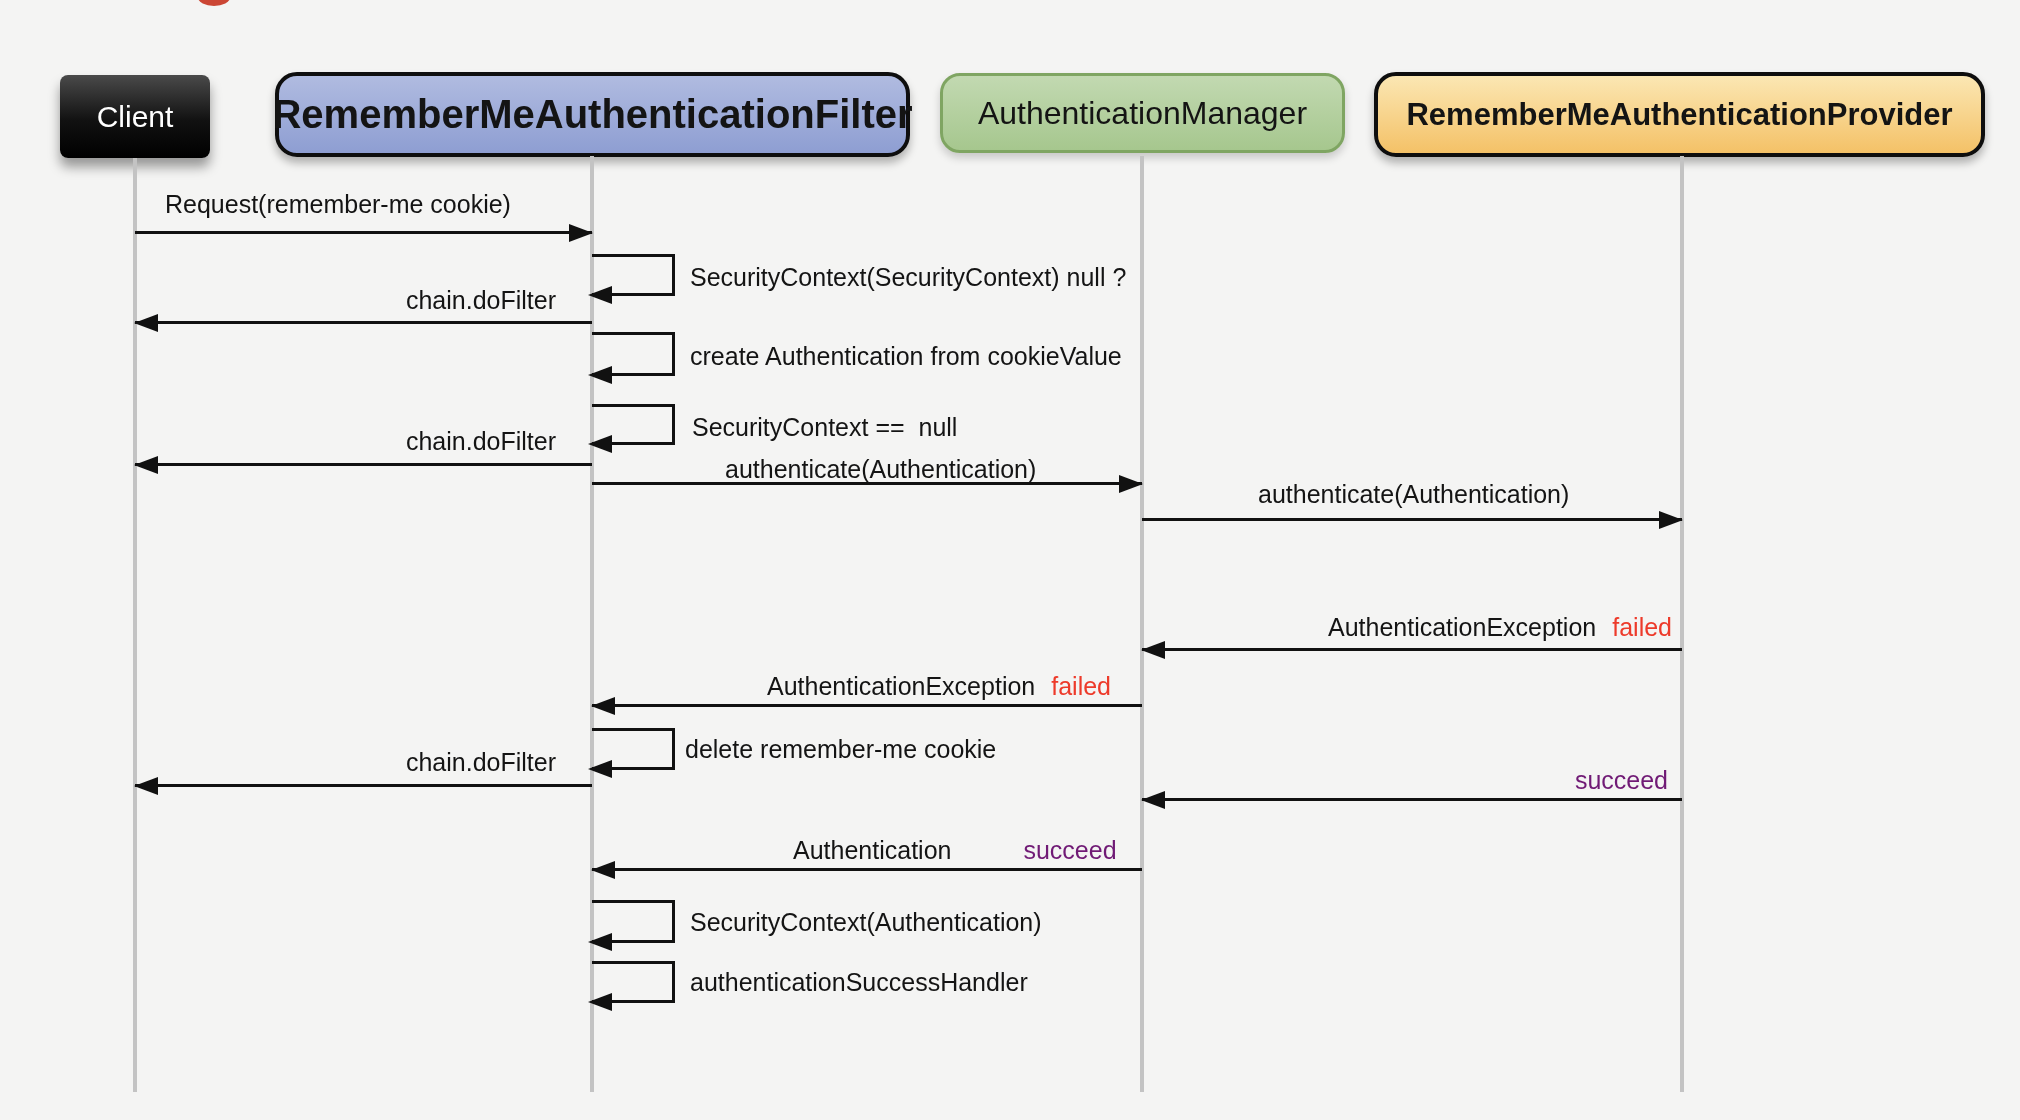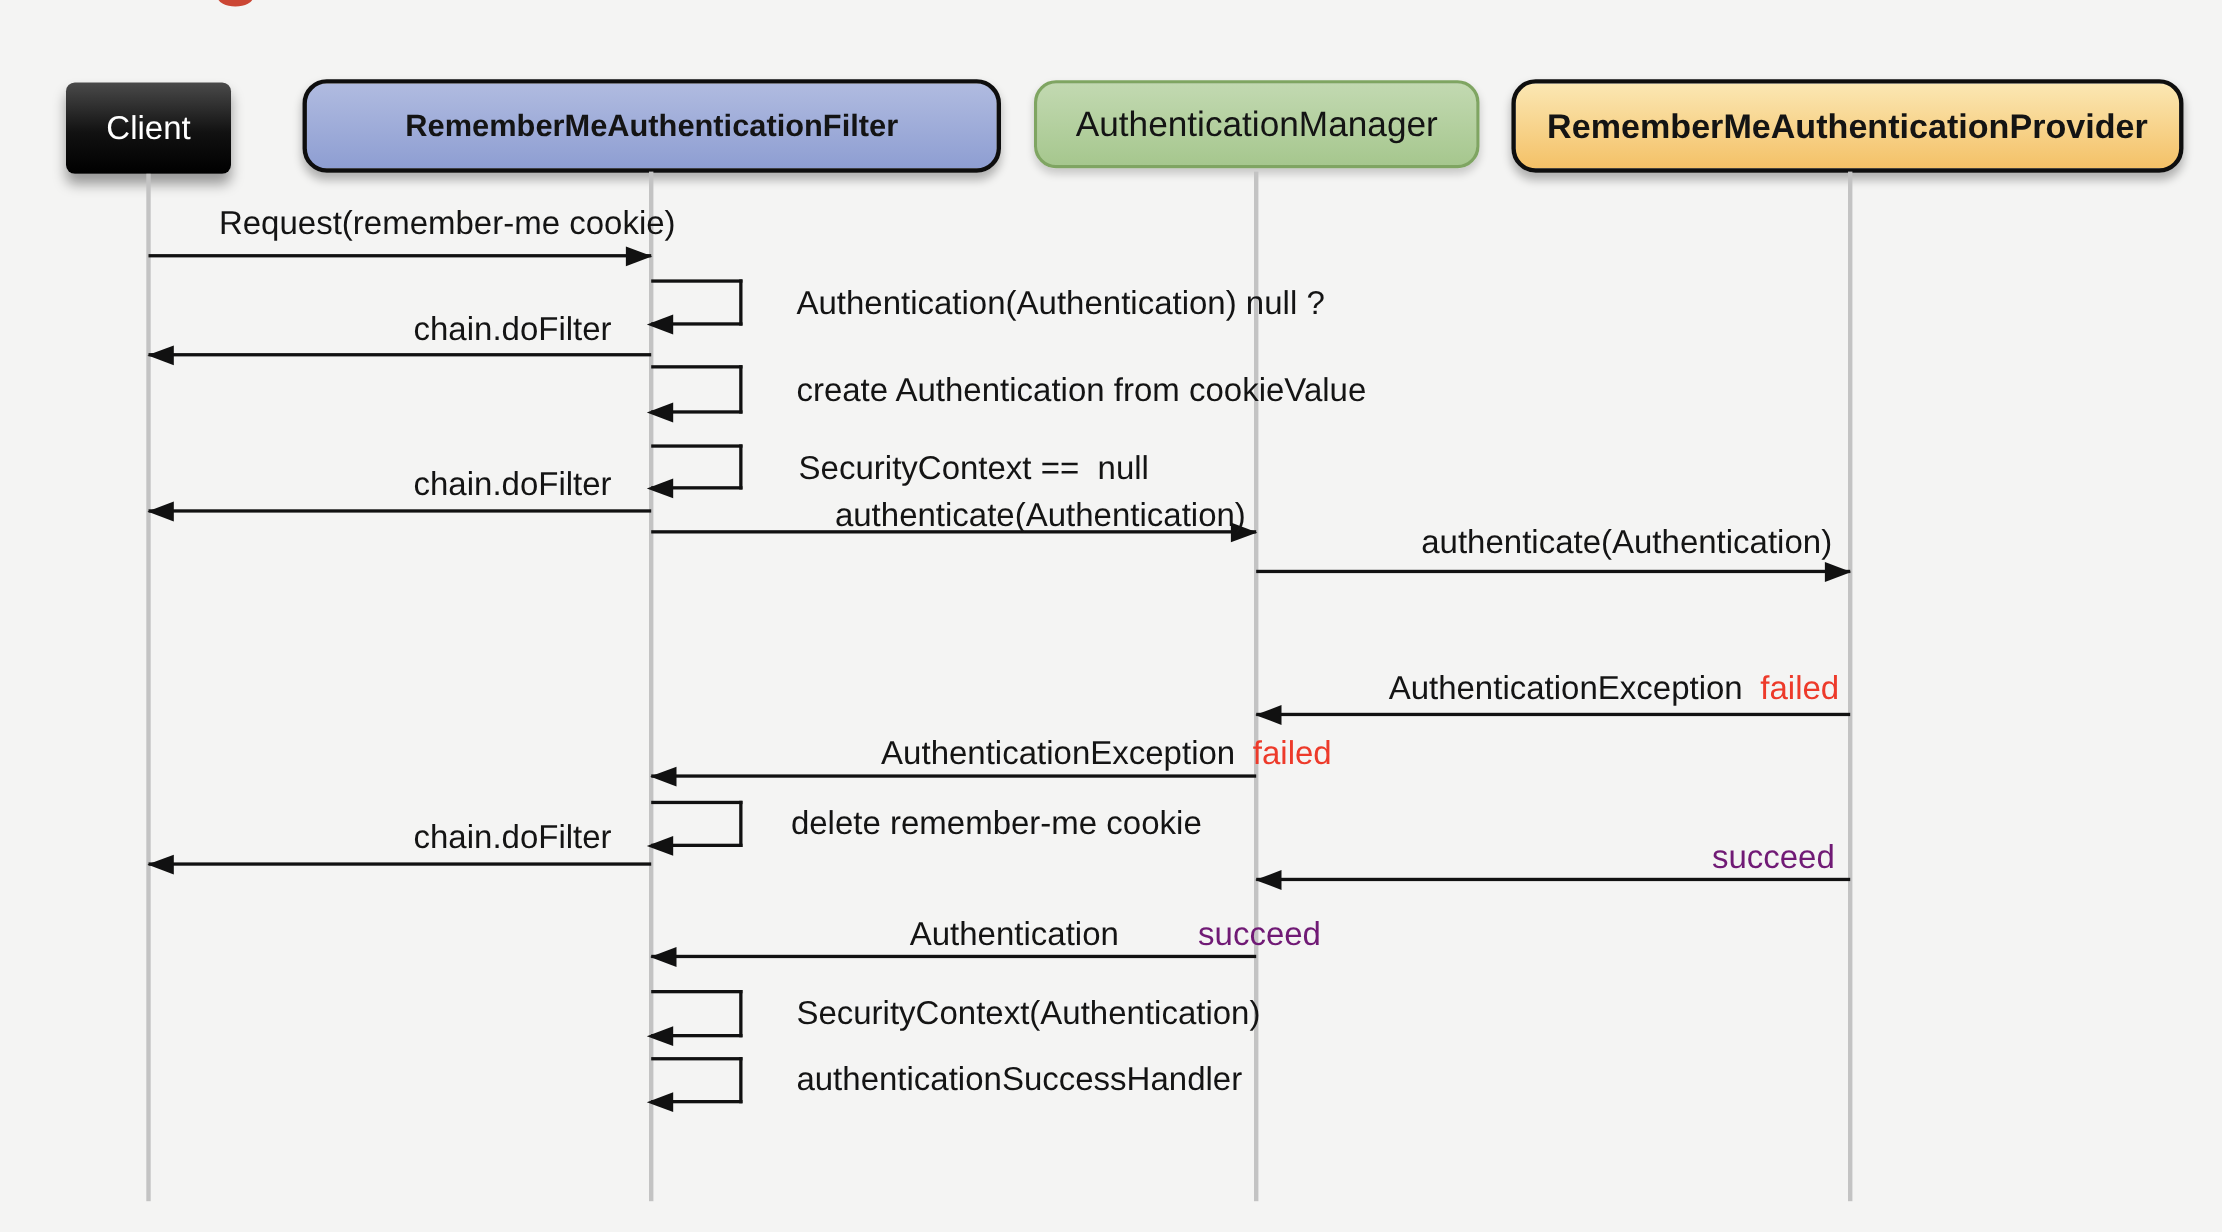--- a/index.html
+++ b/index.html
@@ -19,21 +19,21 @@
   .actor-client{
     left:60px;top:75px;width:150px;height:83px;
     background:linear-gradient(180deg,#4a4a4a 0%,#111 55%,#000 100%);
     border-radius:8px;color:#fff;font-size:30px;
     box-shadow:0 9px 12px rgba(0,0,0,.38);
   }
   .actor-filter{
     left:275px;top:72px;width:635px;height:85px;
     background:linear-gradient(180deg,#b0bbe0 0%,#8e9ed2 100%);
     border:4px solid #0e0e0e;border-radius:22px;
-    font-size:28px;font-weight:bold;
+    font-size:40px;font-weight:bold;
     box-shadow:0 6px 9px rgba(0,0,0,.28);
   }
   .actor-manager{
     left:940px;top:73px;width:405px;height:80px;
     background:linear-gradient(180deg,#c2d9b1 0%,#a6c78e 100%);
     border:3px solid #7fa562;border-radius:20px;
     font-size:32px;
     box-shadow:0 5px 8px rgba(0,0,0,.18);
   }
   .actor-provider{
@@ -57,21 +57,21 @@
   .head{position:absolute;top:50%;transform:translateY(-50%);width:0;height:0;border-style:solid;}
   .head-right{right:-1px;border-width:9px 0 9px 24px;border-color:transparent transparent transparent #111;}
   .head-left{left:-1px;border-width:9px 24px 9px 0;border-color:transparent #111 transparent transparent;}
 
   
   .sloop{position:absolute;left:592px;width:80px;box-sizing:content-box;
          border:3px solid #111;border-left:none;background:transparent;}
   .sloop .head-left{left:-4px;top:auto;bottom:-11px;transform:none;}
 
   
-  .lbl{position:absolute;font-size:30px;white-space:pre;transform:translateY(-50%);line-height:1.15;margin-left:34px;}
+  .lbl{position:absolute;font-size:25px;white-space:pre;transform:translateY(-50%);line-height:1.15;}
   .lbl.r{text-align:right;}
   .status-failed{color:#ed3a2a;margin-left:16px;}
   .status-succeed{color:#701a75;text-align:center;}
   .gap-wide{margin-left:72px;}
 </style>
 </head>
 <body>
 
 <div class="canvas">
 
@@ -159,21 +159,21 @@
   </div>
   <div class="sloop" style="top:900px;height:37px">
     <div class="head head-left"></div>
   </div>
   <div class="sloop" style="top:961px;height:36px">
     <div class="head head-left"></div>
   </div>
 
   <div class="lbl" style="left:165px;top:204px">Request(remember-me cookie)</div>
 
-  <div class="lbl" style="left:690px;top:277px">Authentication(Authentication) null ?</div>
+  <div class="lbl" style="left:690px;top:277px">SecurityContext(SecurityContext) null ?</div>
 
   <div class="lbl r" style="right:1464px;top:300px">chain.doFilter</div>
 
   <div class="lbl" style="left:690px;top:356px">create Authentication from cookieValue</div>
 
   <div class="lbl" style="left:692px;top:427px">SecurityContext ==  null</div>
 
   <div class="lbl r" style="right:1464px;top:441px">chain.doFilter</div>
 
   <div class="lbl" style="left:725px;top:469px">authenticate(Authentication)</div>

